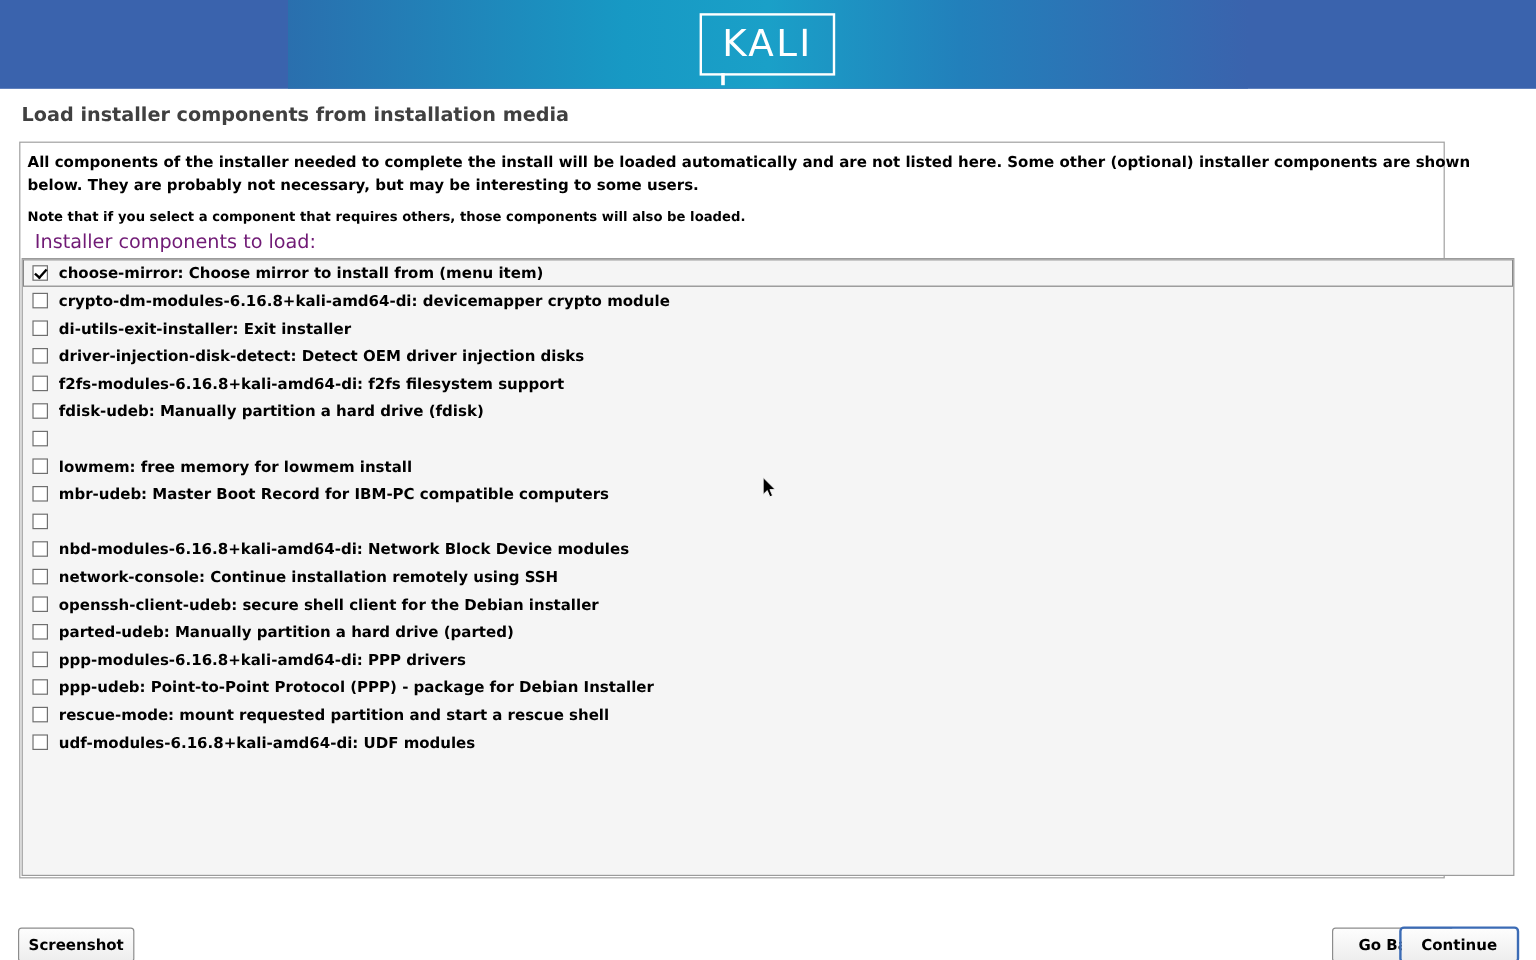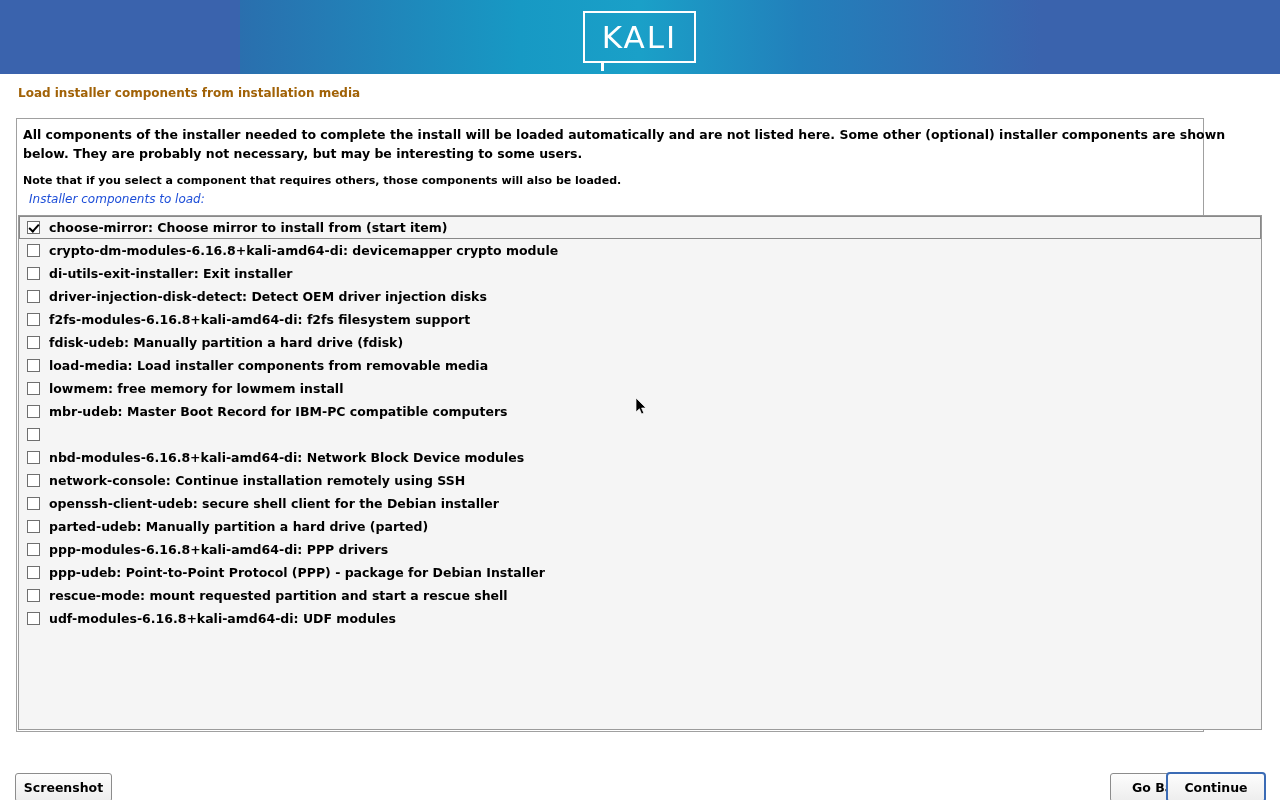--- a/index.html
+++ b/index.html
@@ -55,23 +55,23 @@
     width: 3px;
     height: 10px;
     background: #ffffff;
   }
 
   
   .page-title {
     position: absolute;
     left: 18px;
     top: 86px;
-    font-size: 12px;
-    font-weight: bold;
-    color: #a16207;
+    font-size: 16px;
+    font-weight: bold;
+    color: #404040;
   }
 
   
   .panel {
     position: absolute;
     left: 16px;
     top: 118px;
     width: 1188px;
     height: 614px;
     border: 1px solid #a0a0a0;
@@ -93,24 +93,23 @@
     top: 52px;
     width: 1232px;
     font-size: 11px;
     font-weight: bold;
     line-height: 19px;
   }
   .sublabel {
     position: absolute;
     left: 12px;
     top: 73px;
-    font-size: 12px;
-    font-style: italic;
+    font-size: 16px;
     font-weight: normal;
-    color: #1d4ed8;
+    color: #701a75;
   }
 
   
   .listbox {
     position: absolute;
     left: 1px;
     top: 96px;
     width: 1244px;
     height: 515px;
     background: #f5f5f5;
@@ -204,21 +203,21 @@
 <div class="page-title">Load installer components from installation media</div>
 
 <div class="panel">
   <div class="intro">All components of the installer needed to complete the install will be loaded automatically and are not listed here. Some other (optional) installer components are shown below. They are probably not necessary, but may be interesting to some users.</div>
   <div class="note">Note that if you select a component that requires others, those components will also be loaded.</div>
   <div class="sublabel">Installer components to load:</div>
 
   <div class="listbox" id="components-listbox">
       <div class="row selected">
         <span class="checkbox checked"></span>
-        <span class="row-label">choose-mirror: Choose mirror to install from (start item)</span>
+        <span class="row-label">choose-mirror: Choose mirror to install from (menu item)</span>
       </div>
       <div class="row">
         <span class="checkbox"></span>
         <span class="row-label">crypto-dm-modules-6.16.8+kali-amd64-di: devicemapper crypto module</span>
       </div>
       <div class="row">
         <span class="checkbox"></span>
         <span class="row-label">di-utils-exit-installer: Exit installer</span>
       </div>
       <div class="row">
@@ -228,21 +227,20 @@
       <div class="row">
         <span class="checkbox"></span>
         <span class="row-label">f2fs-modules-6.16.8+kali-amd64-di: f2fs filesystem support</span>
       </div>
       <div class="row">
         <span class="checkbox"></span>
         <span class="row-label">fdisk-udeb: Manually partition a hard drive (fdisk)</span>
       </div>
       <div class="row">
         <span class="checkbox"></span>
-        <span class="row-label">load-media: Load installer components from removable media</span>
       </div>
       <div class="row">
         <span class="checkbox"></span>
         <span class="row-label">lowmem: free memory for lowmem install</span>
       </div>
       <div class="row">
         <span class="checkbox"></span>
         <span class="row-label">mbr-udeb: Master Boot Record for IBM-PC compatible computers</span>
       </div>
       <div class="row">

